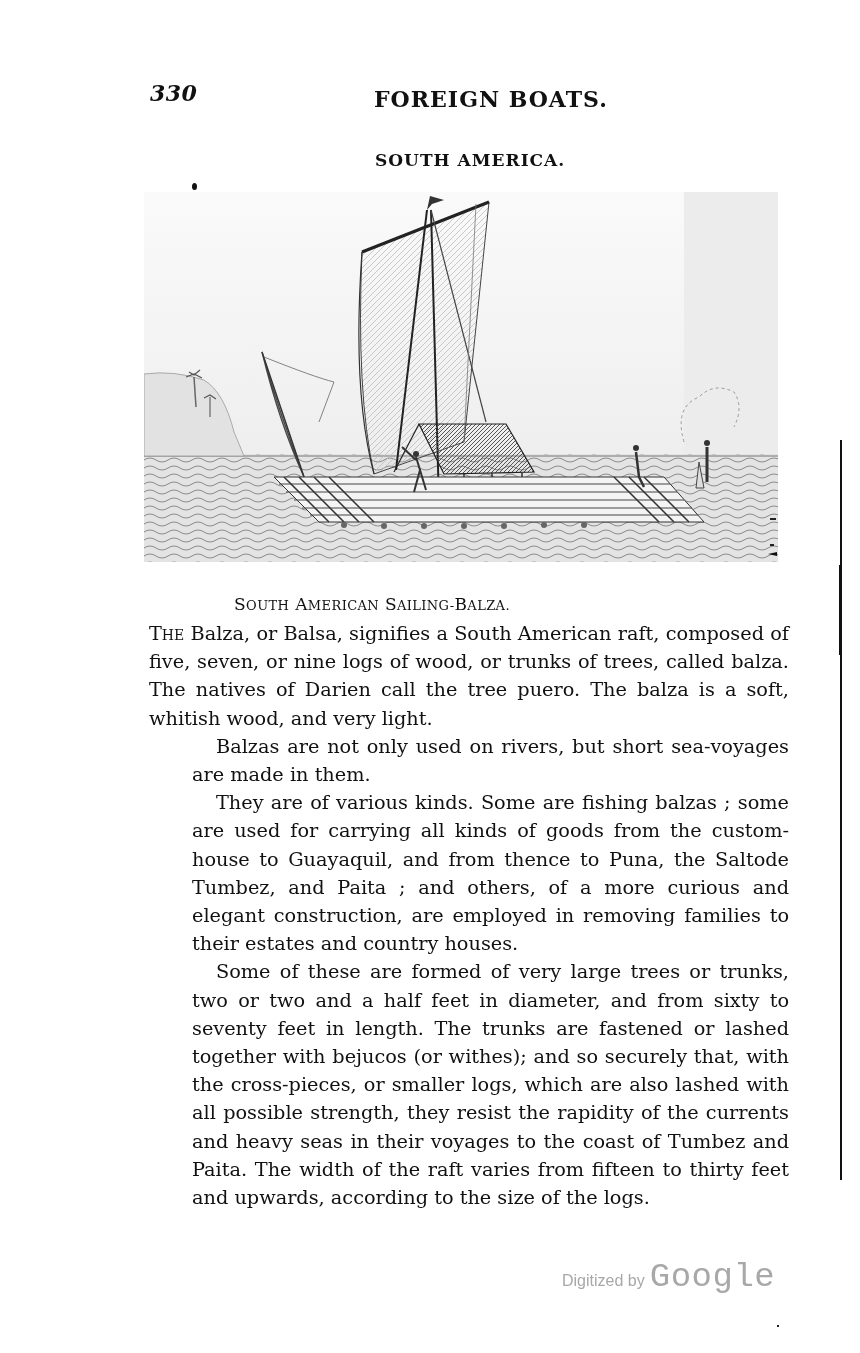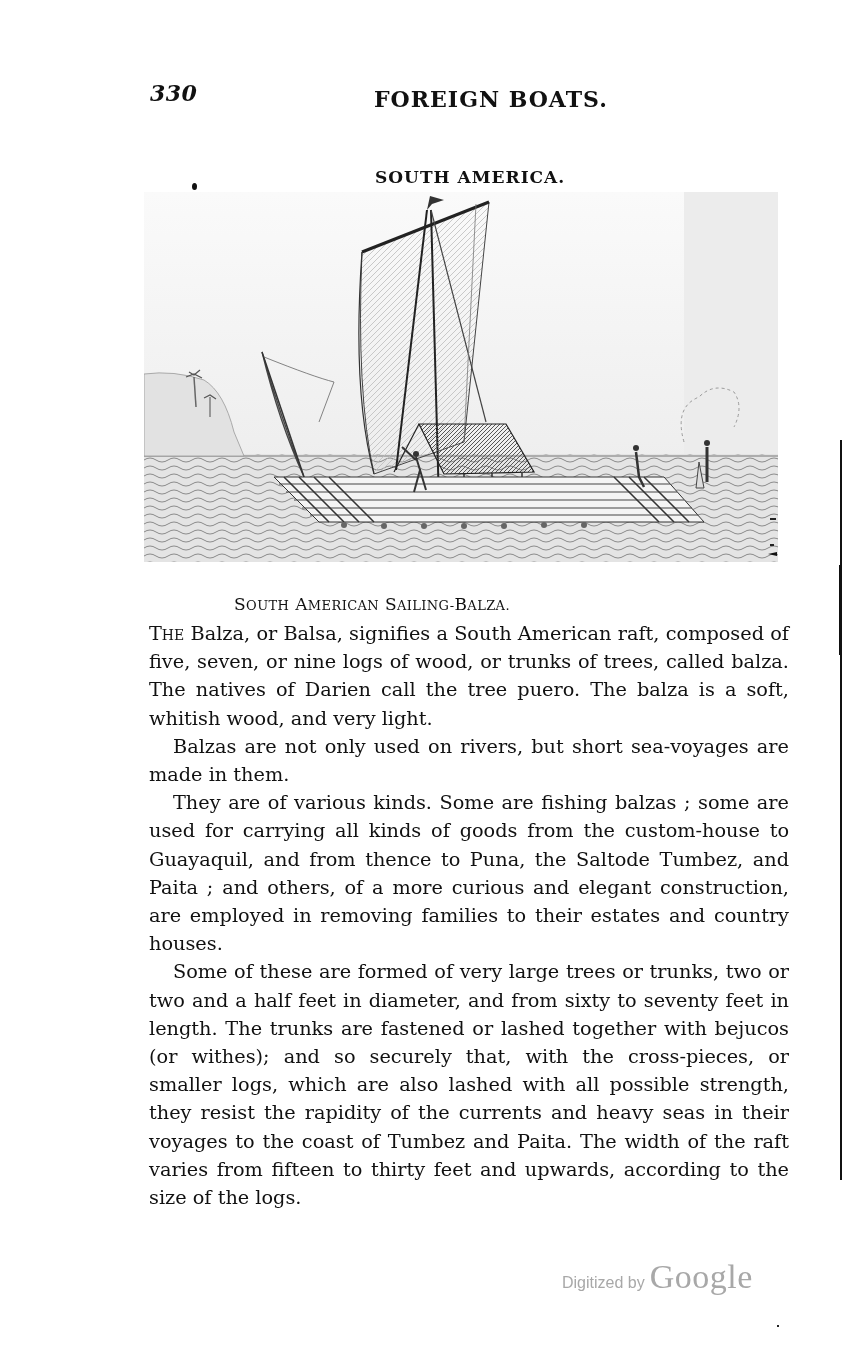--- a/index.html
+++ b/index.html
@@ -1,33 +1,33 @@
 <!DOCTYPE html>
 <html><head>
 <meta charset="utf-8">
 <style>
   html, body { margin:0; padding:0; background:#ffffff; }
   body { width:860px; height:1353px; position:relative; overflow:hidden;
          font-family:"DejaVu Serif","Liberation Serif",serif; color:#111; }
   .page-number { position:absolute; left:150px; top:80px; font-size:22px; font-weight:bold; letter-spacing:0.5px;font-style:italic; }
   .running-head { position:absolute; left:374px; top:86px; font-size:22px; font-weight:bold; letter-spacing:1px; }
-  .section-heading { position:absolute; left:375px; top:167px; font-size:17px; font-weight:bold; letter-spacing:1px; }
+  .section-heading { position:absolute; left:375px; top:150px; font-size:17px; font-weight:bold; letter-spacing:1px; }
   .speck { position:absolute; left:192px; top:183px; width:5px; height:7px; background:#111; border-radius:50%; }
   .illustration { position:absolute; left:144px; top:192px; width:634px; height:370px; }
   .caption { position:absolute; left:0; width:744px; top:594px; text-align:center; font-size:17px; letter-spacing:0.4px; }
   .caption .sc { font-size:13px; }
   .body-text { position:absolute; left:149px; top:620px; width:640px; font-size:19.3px; line-height:28.2px; text-align:justify; }
   .body-text p { margin:0; text-indent:0; }
-  .body-text p.indent { text-indent:24px; }
+  .body-text p.indent { text-indent:24px;margin-left:43px; }
   .smallcaps { font-variant:small-caps; }
   .margin-line { position:absolute; left:840px; top:440px; width:2px; height:740px; background:#111; }
   .margin-line.thick { top:565px; height:90px; width:3px; left:839px; }
   .digitized { position:absolute; left:562px; top:1258px; color:#a8a8a8; }
   .digitized .small { font-family:"Liberation Sans",sans-serif; font-size:16px; }
-  .digitized .brand { font-family:Liberation Serif, serif; font-size:34px; letter-spacing:0.5px; }
+  .digitized .brand { font-family:Liberation Mono, monospace; font-size:34px; letter-spacing:0.5px; }
   .dot { position:absolute; left:777px; top:1325px; width:2px; height:2px; background:#222; }
 </style>
 </head>
 <body>
 
 <div class="page-number">330</div>
 <div class="running-head">FOREIGN BOATS.</div>
 <div class="section-heading">SOUTH AMERICA.</div>
 <div class="speck"></div>
 

